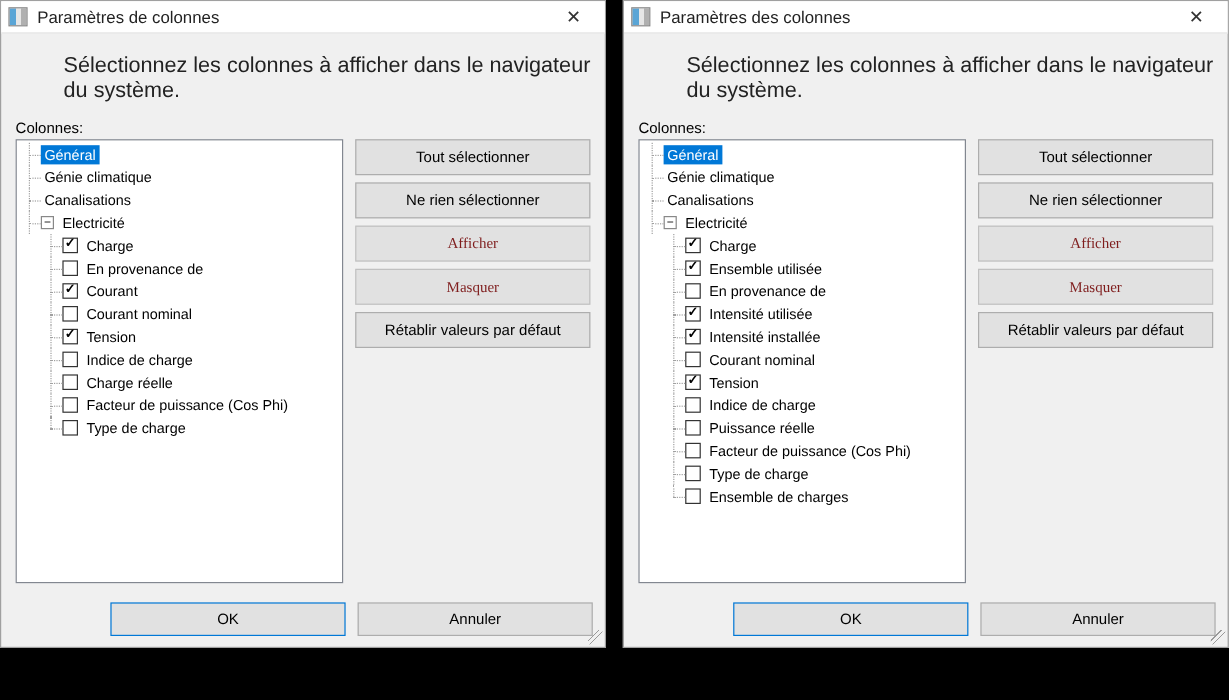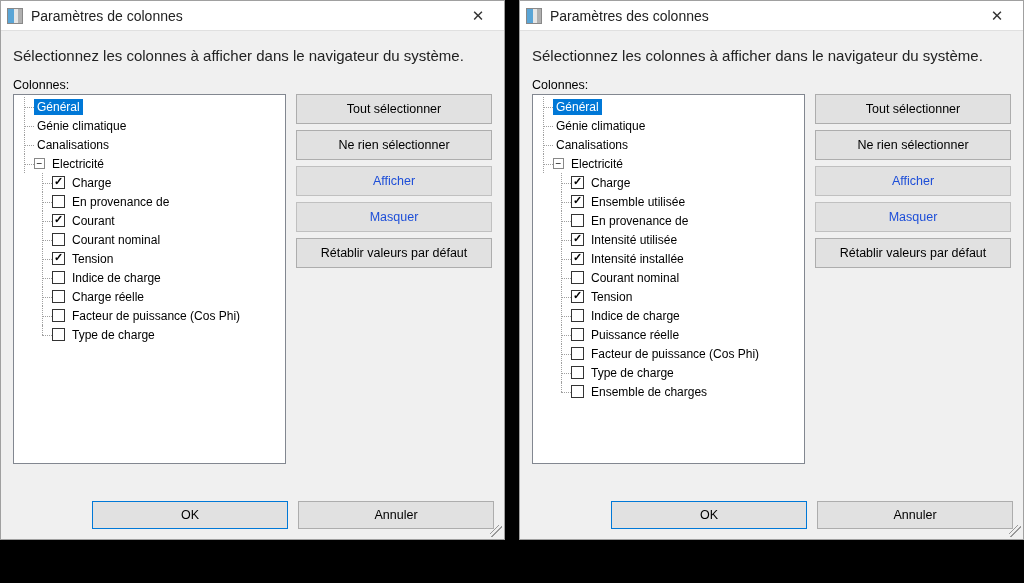--- a/index.html
+++ b/index.html
@@ -59,21 +59,22 @@
   }
   .body {
     padding: 16px 12px 8px 12px;
     flex: 1;
     display: flex;
     flex-direction: column;
   }
   .instr {
     color: #222;
     margin-bottom: 14px;
-    font-size: 15px;
+    font-size: 18px;
+    margin-left: 40px;
   }
   .cols-label {
     margin-bottom: 2px;
     font-size: 12.5px;
   }
   .content-row {
     display: flex;
     gap: 10px;
     flex: 1;
   }
@@ -96,24 +97,25 @@
     height: 30px;
     border: 1px solid #adadad;
     background: #e1e1e1;
     display: flex;
     align-items: center;
     justify-content: center;
     font-size: 12.5px;
     cursor: pointer;
   }
   .btn.disabled {
-    color: #1d4ed8;
+    color: #7f1d1d;
     background: #e1e1e1;
     border-color: #c0c0c0;
     cursor: default;
+    font-family: Liberation Serif, serif;
   }
   .footer {
     display: flex;
     gap: 10px;
     justify-content: flex-end;
     padding: 8px 10px 10px 10px;
   }
   .footer .btn { width: 196px; height: 28px; }
   .footer .btn.ok {
     border: 1.5px solid #0078d7;

